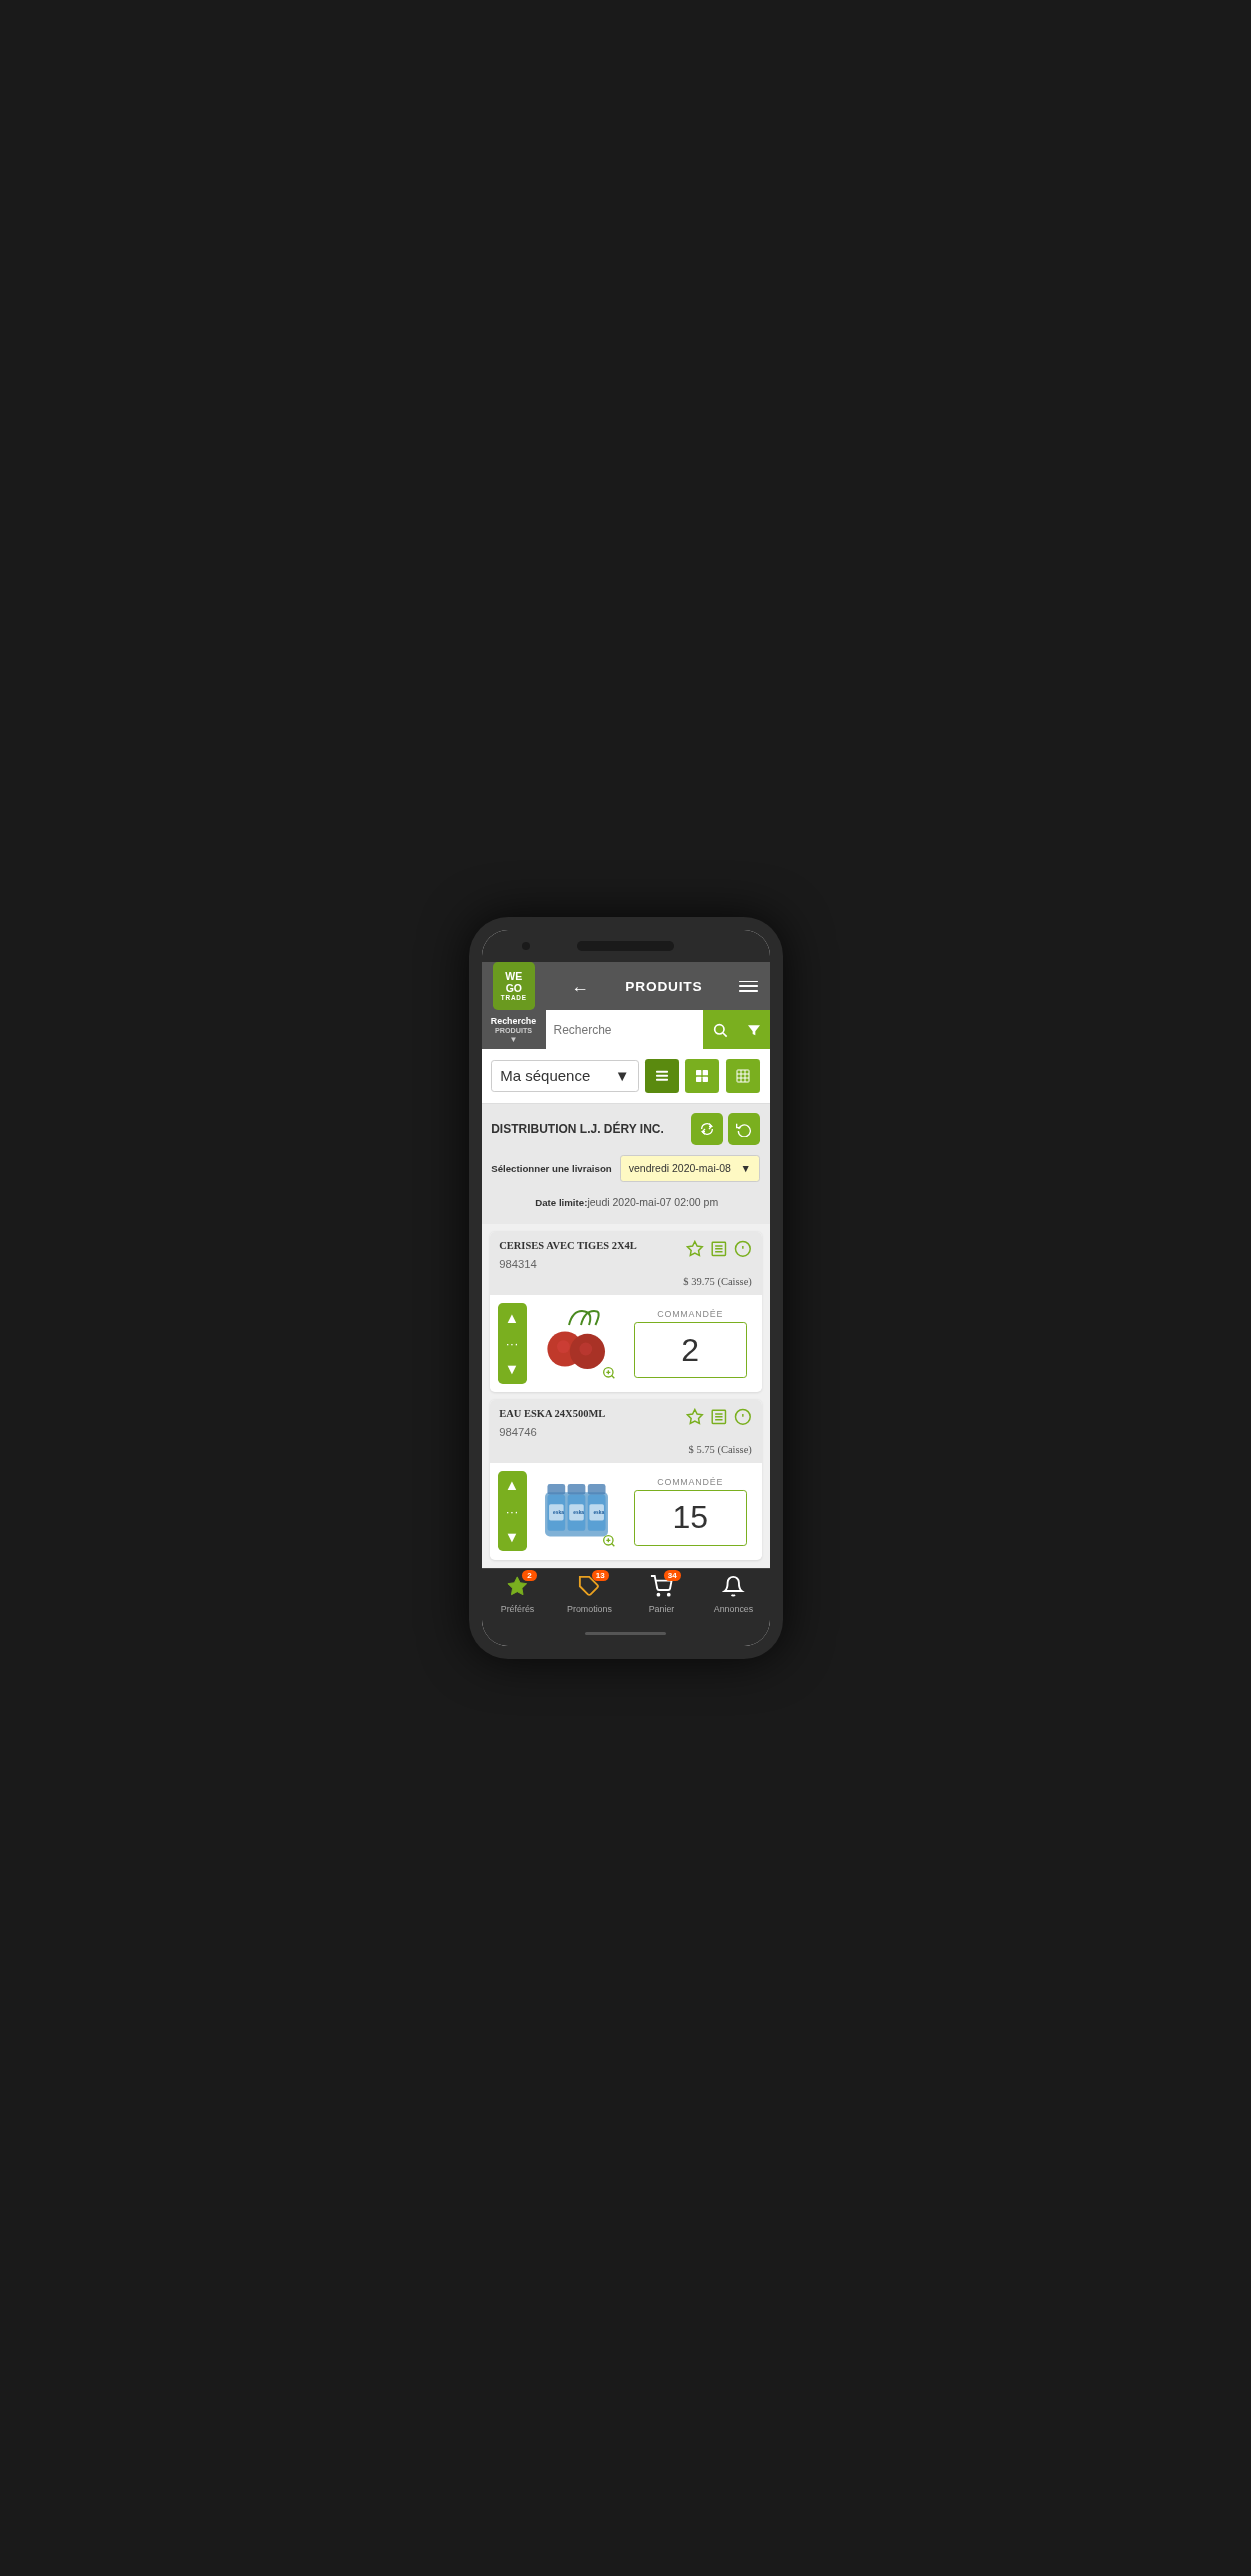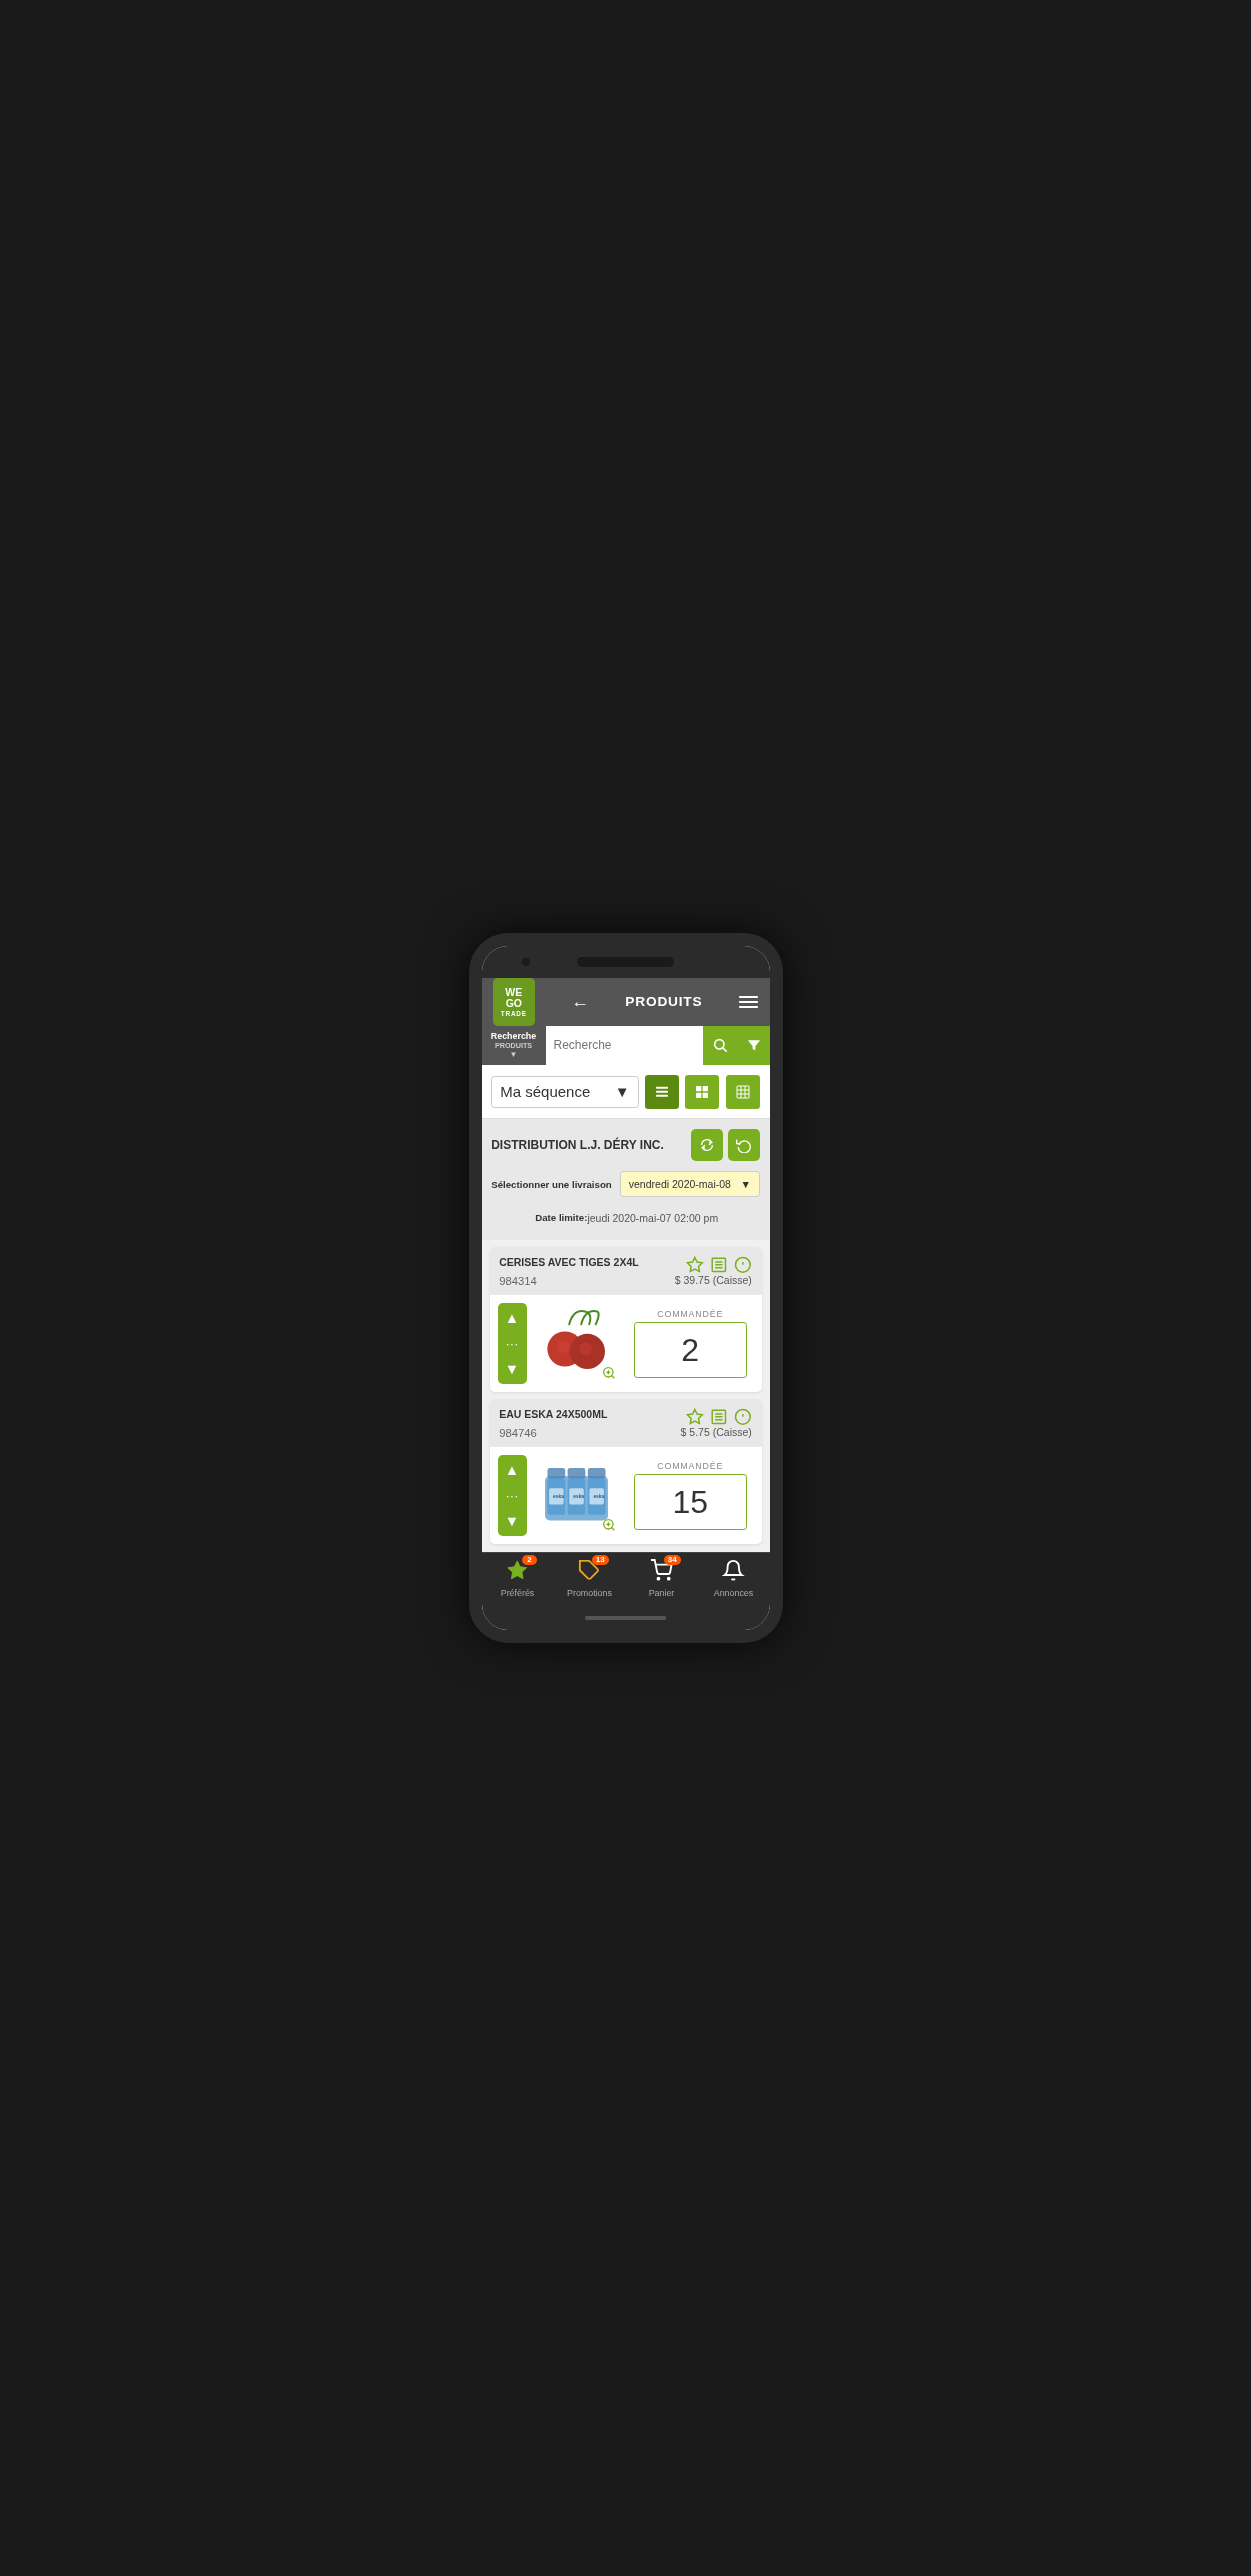--- a/index.html
+++ b/index.html
@@ -293,31 +293,33 @@
       background: #e8e8e8;
       padding: 8px 9.7px;
       display: flex;
       align-items: flex-start;
       justify-content: space-between;
     }
     .product-info-left .product-name {
       font-size: 10.5px;
       font-weight: bold;
       color: #333;
+      font-family: Liberation Serif, serif;
     }
     .product-info-left .product-code {
       font-size: 11.3px;
       color: #666;
       margin-top: 7px;
     }
     .product-actions {
       display: flex;
       flex-direction: column;
       align-items: flex-end;
-      gap: 0;
+      gap: 18px;
+      font-family: Liberation Serif, serif;
     }
     .product-icons {
       display: flex;
       gap: 6.4px;
     }
     .product-price {
       font-size: 10.5px;
       color: #555;
     }
 

